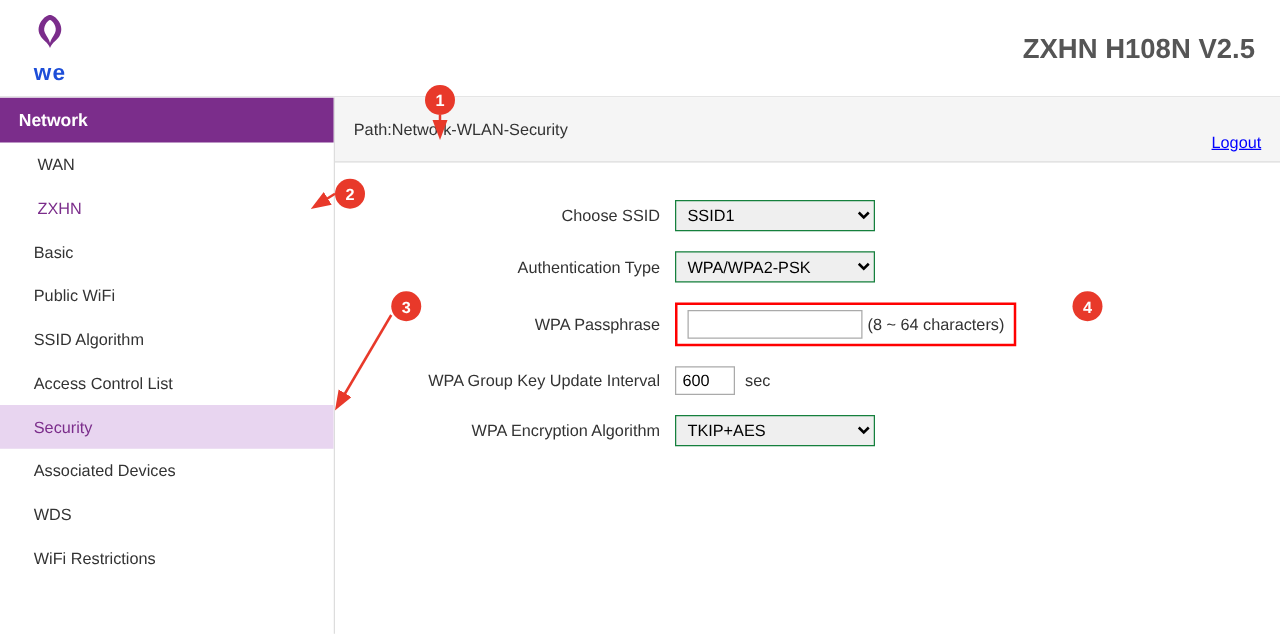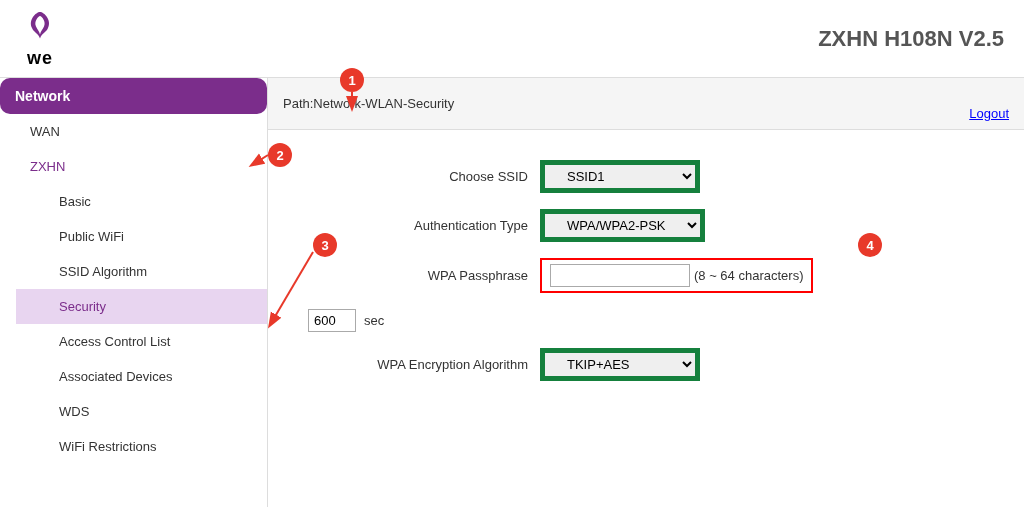--- a/index.html
+++ b/index.html
@@ -2,46 +2,46 @@
 <html><head>
   <meta charset="utf-8">
   <style>
     * { margin: 0; padding: 0; box-sizing: border-box; }
     body { font-family: Arial, sans-serif; font-size: 13px; background: #fff; width: 1024px; height: 507px; overflow: hidden; }
 
     
     .header { display: flex; justify-content: space-between; align-items: center; padding: 8px 20px; border-bottom: 1px solid #ddd; background: #fff; }
     .logo-area { display: flex; flex-direction: column; align-items: center; }
     .logo-icon { width: 40px; height: 40px; }
-    .logo-text { font-size: 18px; font-weight: bold; color: #000000; letter-spacing: 1px; text-align: right; }
+    .logo-text { font-size: 18px; font-weight: bold; color: #1d4ed8; letter-spacing: 1px; text-align: right; }
     .device-title { font-size: 22px; font-weight: bold; color: #555; }
 
     
     .main-layout { display: flex; height: calc(507px - 70px); }
 
     
     .sidebar { width: 268px; min-width: 268px; border-right: 1px solid #ddd; background: #fff; overflow-y: auto; }
     .sidebar-item { padding: 10px 15px; cursor: pointer; font-size: 13px; color: #333; }
-    .sidebar-item.active-parent { background: #7b2d8b; color: #fff; font-weight: bold; font-size: 14px; border-radius: 10px; }
+    .sidebar-item.active-parent { background: #7b2d8b; color: #fff; font-weight: bold; font-size: 14px; }
     .sidebar-item.top-level { font-weight: bold; font-size: 13px; }
     .sidebar-item.sub { padding-left: 30px; }
-    .sidebar-item.sub2 { padding-left: 43px; margin-left: 16px; }
+    .sidebar-item.sub2 { padding-left: 27px; }
     .sidebar-item.selected { background: #e8d5f0; color: #7b2d8b; }
 
     
     .content { flex: 1; padding: 0; background: #fff; }
     .path-bar { background: #f5f5f5; padding: 8px 15px; border-bottom: 1px solid #ddd; display: flex; justify-content: space-between; align-items: center; }
     .path-text { color: #333; font-size: 13px; }
     .logout-link { color: #00f; text-decoration: underline; cursor: pointer; font-size: 13px; margin-top: 20px; }
 
     .form-area { padding: 30px 40px; }
     .form-row { display: flex; align-items: center; margin-bottom: 16px; }
     .form-label { text-align: right; width: 220px; margin-right: 12px; color: #333; font-size: 13px; }
     .form-control { display: flex; align-items: center; gap: 8px; }
-    select { padding: 3px 18px; border: 5px solid #15803d; font-size: 13px; min-width: 160px; }
+    select { padding: 3px 5px; border: 1px solid #15803d; font-size: 13px; min-width: 160px; }
     input[type="text"], input[type="password"] { padding: 3px 5px; border: 1px solid #aaa; font-size: 13px; width: 140px; }
     .passphrase-box { border: 2px solid red; padding: 4px 8px; display: flex; align-items: center; gap: 4px; }
     .passphrase-hint { color: #333; font-size: 13px; }
     .unit-text { color: #333; font-size: 13px; }
 
     
     .overlay { position: absolute; top: 0; left: 0; width: 1024px; height: 507px; pointer-events: none; z-index: 5; }
 
     .page-wrapper { position: relative; width: 1024px; height: 507px; overflow: hidden; }
   </style>
@@ -63,22 +63,22 @@
 
   <div class="main-layout">
 
     <div class="sidebar">
       <div class="sidebar-item active-parent">Network</div>
       <div class="sidebar-item sub">WAN</div>
       <div class="sidebar-item sub" style="color:#7b2d8b;">ZXHN</div>
       <div class="sidebar-item sub2">Basic</div>
       <div class="sidebar-item sub2">Public WiFi</div>
       <div class="sidebar-item sub2">SSID Algorithm</div>
+      <div class="sidebar-item sub2">Access Control List</div>
       <div class="sidebar-item sub2 selected">Security</div>
-      <div class="sidebar-item sub2">Access Control List</div>
       <div class="sidebar-item sub2">Associated Devices</div>
       <div class="sidebar-item sub2">WDS</div>
       <div class="sidebar-item sub2">WiFi Restrictions</div>
 
     </div>
 
     <div class="content">
       <div class="path-bar">
         <span class="path-text">Path:Network-WLAN-Security</span>
         <a class="logout-link" href="#">Logout</a>
@@ -114,20 +114,21 @@
           <div class="form-label">WPA Passphrase</div>
           <div class="form-control">
             <div class="passphrase-box">
               <input type="password" value="" style="">
               <span class="passphrase-hint">(8 ~ 64 characters)</span>
             </div>
           </div>
         </div>
 
         <div class="form-row">
+          <div class="form-label">WPA Group Key Update Interval</div>
           <div class="form-control">
             <input type="text" value="600" style="width: 48px;">
             <span class="unit-text">sec</span>
           </div>
         </div>
 
         <div class="form-row">
           <div class="form-label">WPA Encryption Algorithm</div>
           <div class="form-control">
             <select>

